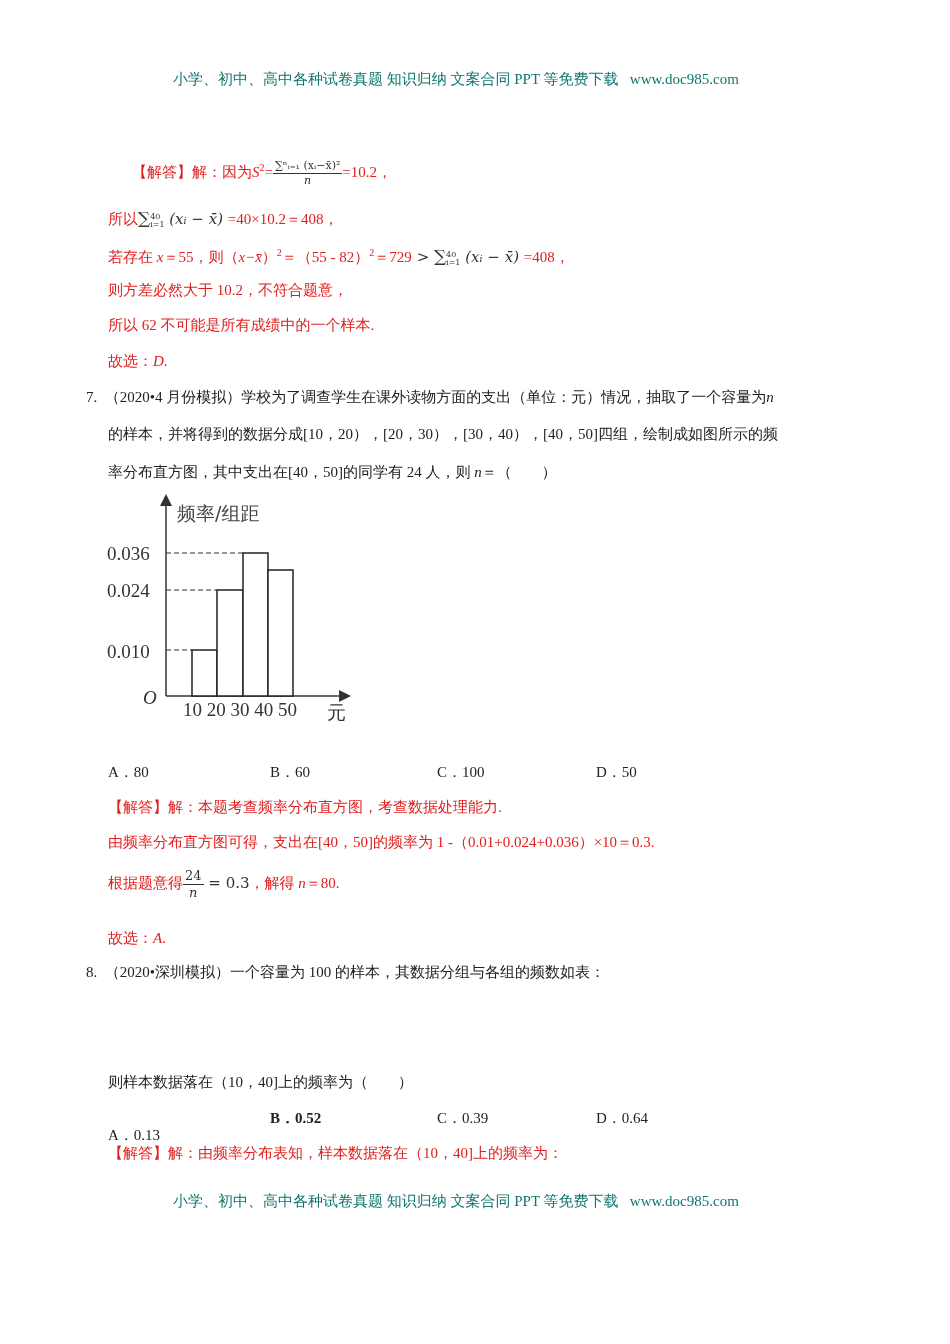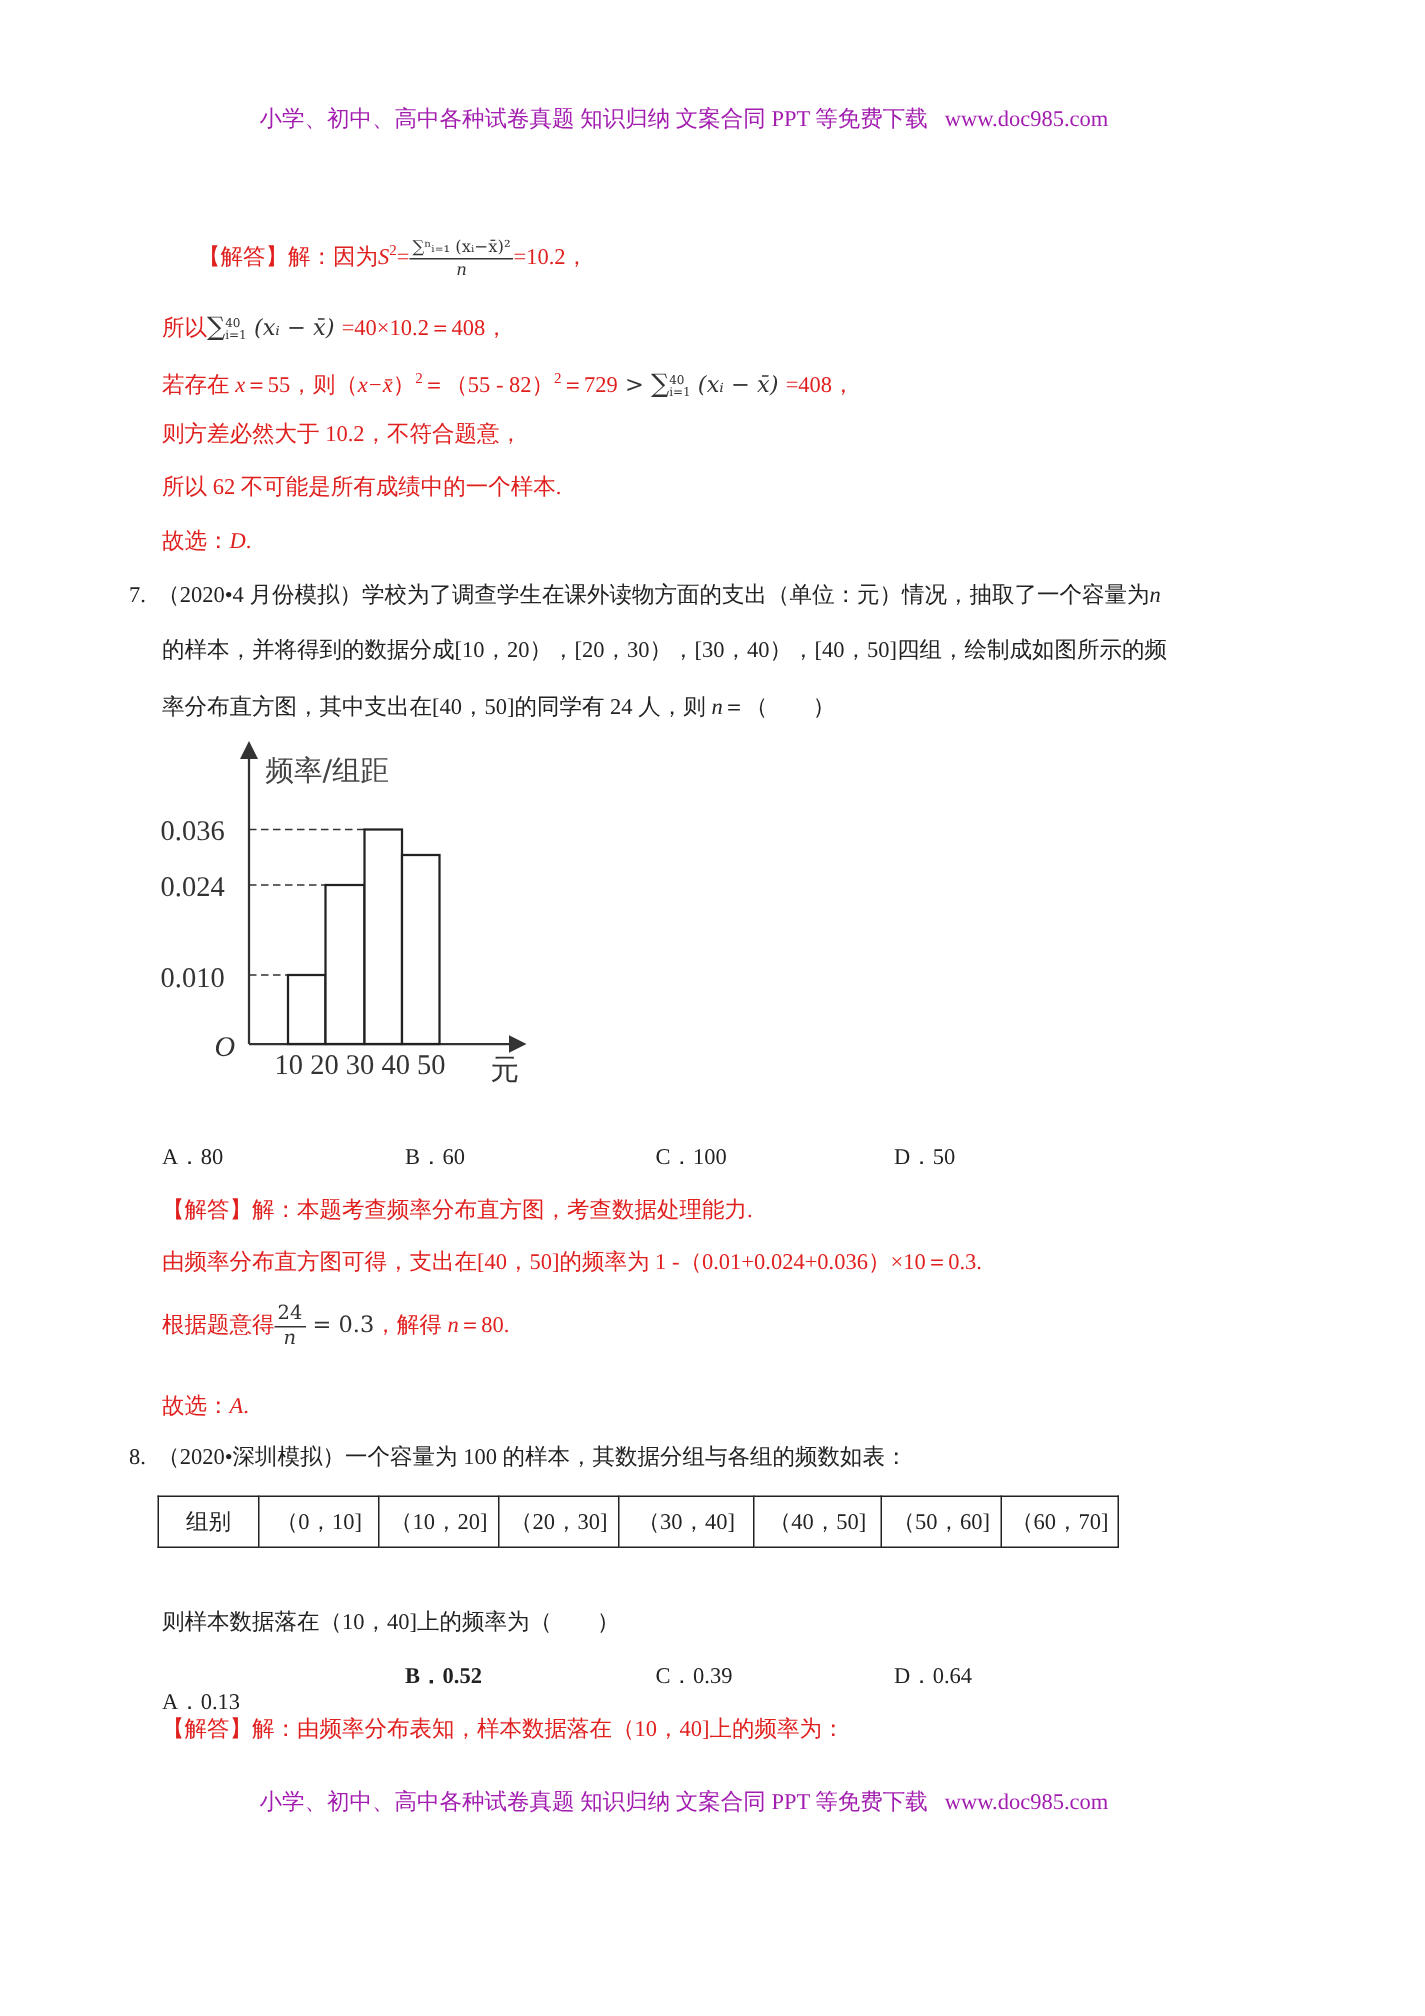--- a/index.html
+++ b/index.html
@@ -1,19 +1,19 @@
 <!DOCTYPE html>
 <html><head>
 <meta charset="utf-8">
 <style>
   html, body { margin:0; padding:0; background:#ffffff; }
   body { width:950px; height:1344px; position:relative; overflow:hidden;
          font-family:"Liberation Serif","DejaVu Serif",serif; color:#222; }
   .abs { position:absolute; white-space:nowrap; }
-  .hdr { font-size:15px; color:#a21caf; }
+  .hdr { font-size:15px; color:#0f766e; }
   .red { color:#e0201f; }
   .txt { font-size:15px; line-height:20px; }
   .it { font-style:italic; }
   .math { color:#333; font-family:"DejaVu Serif",serif; }
   .frac { display:inline-block; vertical-align:middle; text-align:center; font-size:11px; }
   .frac .num { display:block; border-bottom:1px solid #333; padding:0 2px; line-height:14px; }
   .frac .den { display:block; line-height:14px; font-style:italic; }
   .sumsub { display:inline-block; vertical-align:middle; font-size:8px; line-height:8px; text-align:left; }
   table.freq { position:absolute; left:105px; top:997px; border-collapse:collapse; font-size:15px; }
   table.freq td { border:1.5px solid #222; height:33px; text-align:center; padding:0; color:#222; }
@@ -94,30 +94,20 @@
 <div class="abs txt red" style="left:108px; top:928px;">
   <span>故选：</span><span class="it">A</span><span>.</span>
 </div>
 
 <div class="abs txt" style="left:86px; top:962px;">
   <span>8.</span>&nbsp;&nbsp;<span>（2020•深圳模拟）一个容量为 100 的样本，其数据分组与各组的频数如表：</span>
 </div>
 
 <table class="freq">
   <tbody>
-      <tr>
-    <td style="width:66px">组别</td>
-    <td style="width:79px">（0，10]</td>
-    <td style="width:79px">（10，20]</td>
-    <td style="width:79px">（20，30]</td>
-    <td style="width:89px">（30，40]</td>
-    <td style="width:84px">（40，50]</td>
-    <td style="width:79px">（50，60]</td>
-    <td style="width:77px">（60，70]</td>
-  </tr>
 </tbody>
   </table>
 
 <div class="abs txt" style="left:108px; top:1072px;">则样本数据落在（10，40]上的频率为（　　）</div>
 
 <div class="abs txt" style="left:108px; top:1108px;margin-top:17px;">A．0.13</div>
 <div class="abs txt" style="left:270px; top:1108px;font-weight:bold;">B．0.52</div>
 <div class="abs txt" style="left:437px; top:1108px;">C．0.39</div>
 <div class="abs txt" style="left:596px; top:1108px;">D．0.64</div>
 

